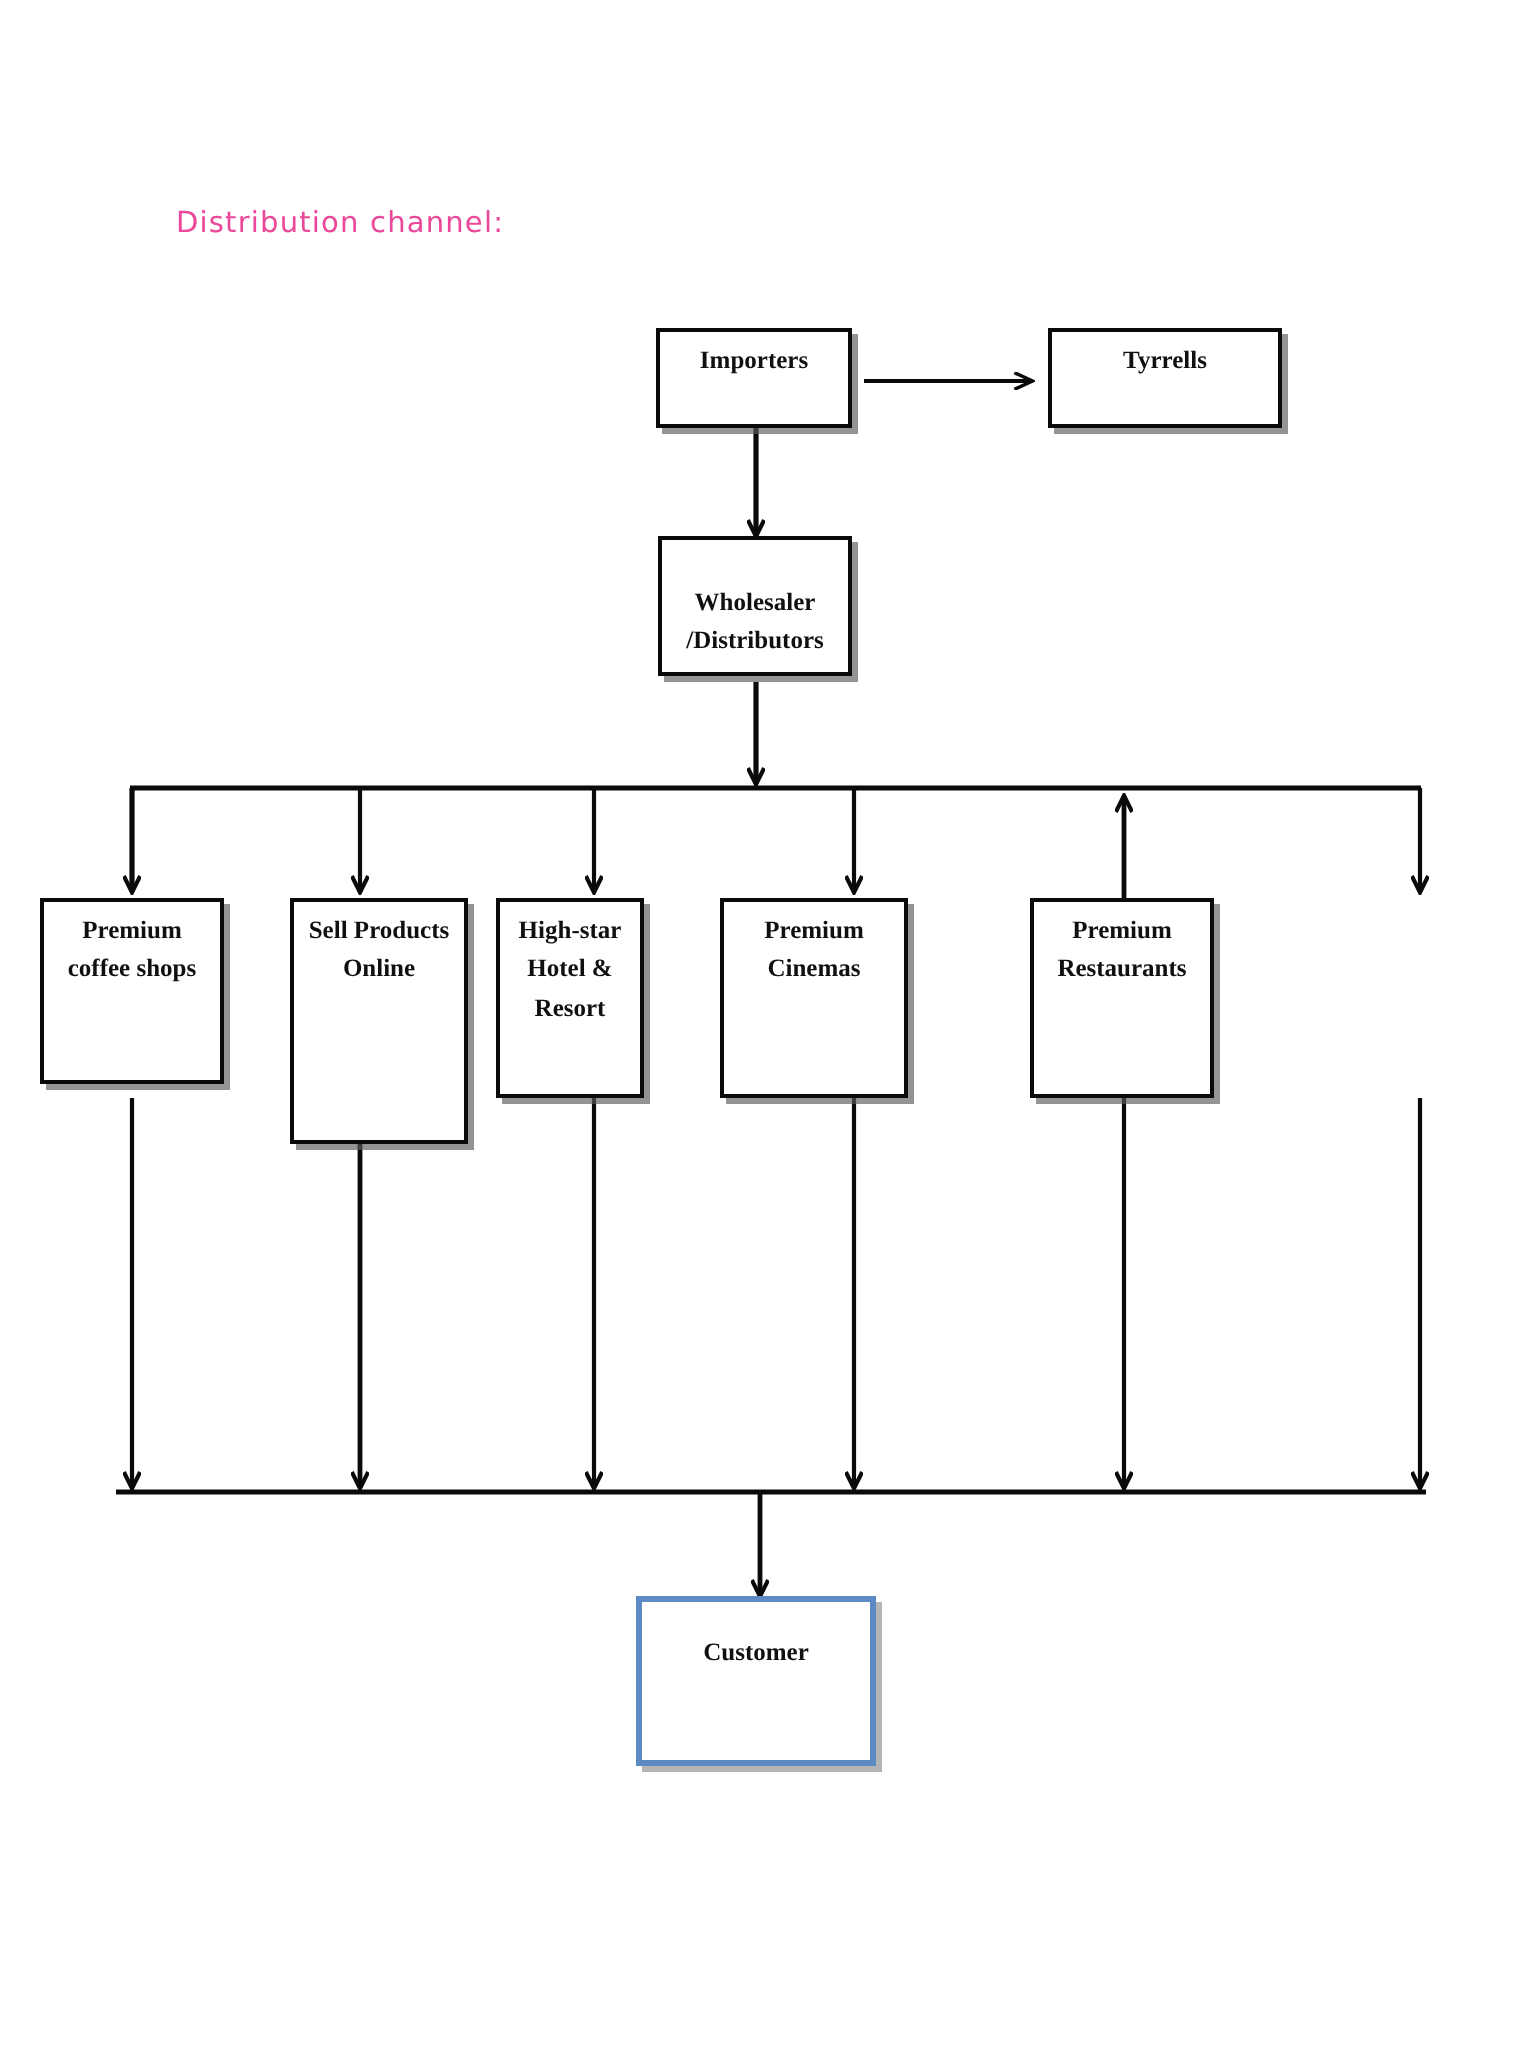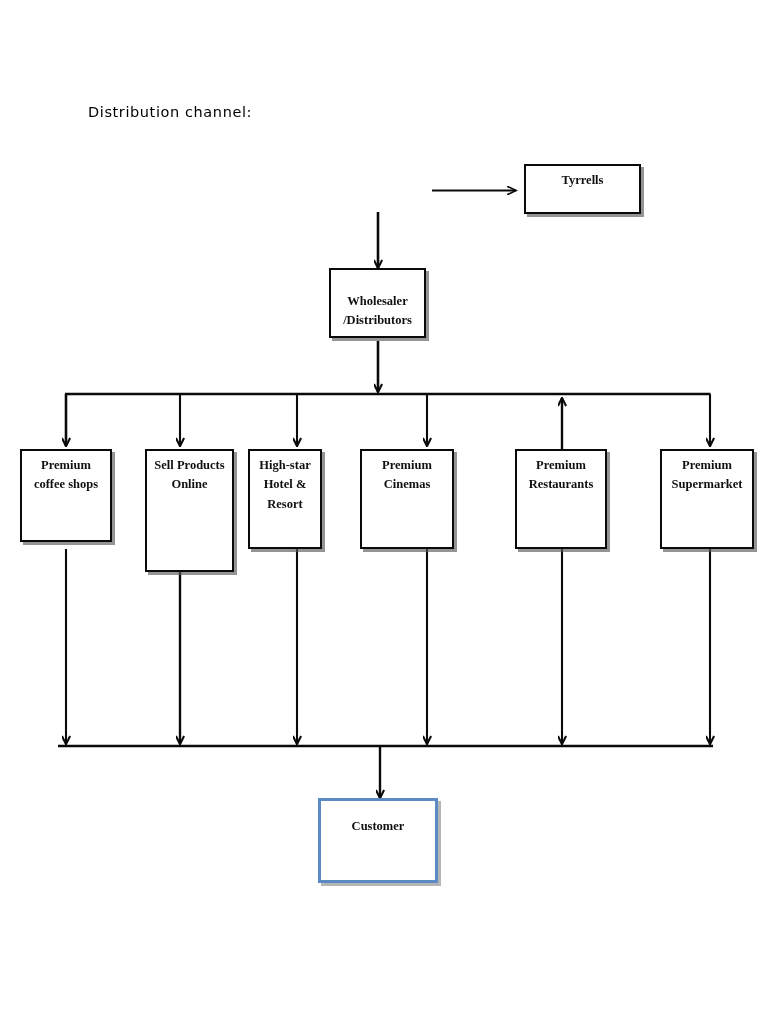--- a/index.html
+++ b/index.html
@@ -23,21 +23,21 @@
   }
 
   
   .title {
     position: absolute;
     left: 88px;
     top: 104px;
     font-family: "DejaVu Sans", "Liberation Sans", sans-serif;
     font-size: 14.5px;
     letter-spacing: 0.6px;
-    color: #000000;
+    color: #ec4899;
     white-space: nowrap;
   }
 
   
   #wires {
     position: absolute;
     left: 0; top: 0;
     width: 768px;
     height: 1024px;
     pointer-events: none;
@@ -114,20 +114,23 @@
       <line x1="180" y1="549" x2="180" y2="744" stroke-width="2.4" marker-end="url(#ah)"></line>
       <line x1="427" y1="549" x2="427" y2="744" stroke-width="2.1" marker-end="url(#ah)"></line>
       <line x1="710" y1="549" x2="710" y2="744" stroke-width="2.1" marker-end="url(#ah)"></line>
 
       <line x1="58" y1="746" x2="713" y2="746" stroke-width="2.6"></line>
 
       <line x1="380" y1="746" x2="380" y2="798" stroke-width="2.4" marker-end="url(#ah)"></line>
     </g>
   </svg>
 
+  <div class="node" style="left:328px; top:164px; width:98px; height:50px;">
+    <span class="lbl">Importers</span>
+  </div>
 
   <div class="node" style="left:524px; top:164px; width:117px; height:50px;">
     <span class="lbl">Tyrrells</span>
   </div>
 
   <div class="node clip" style="left:329px; top:268px; width:97px; height:70px;">
     <span class="lbl">Wholesaler /Distributors</span>
   </div>
 
   <div class="node" style="left:20px; top:449px; width:92px; height:93px;">
@@ -143,21 +146,18 @@
   </div>
 
   <div class="node" style="left:360px; top:449px; width:94px; height:100px;">
     <span class="lbl">Premium Cinemas</span>
   </div>
 
   <div class="node" style="left:515px; top:449px; width:92px; height:100px;">
     <span class="lbl">Premium Restaurants</span>
   </div>
 
-  <div class="node" style="left:660px; top:449px; width:94px; height:100px;">
-    <span class="lbl">Premium Supermarket</span>
-  </div>
 
   <div class="node customer" style="left:318px; top:798px; width:120px; height:85px;">
     <span class="lbl">Customer</span>
   </div>
 
 </div>
 
 </body></html>

